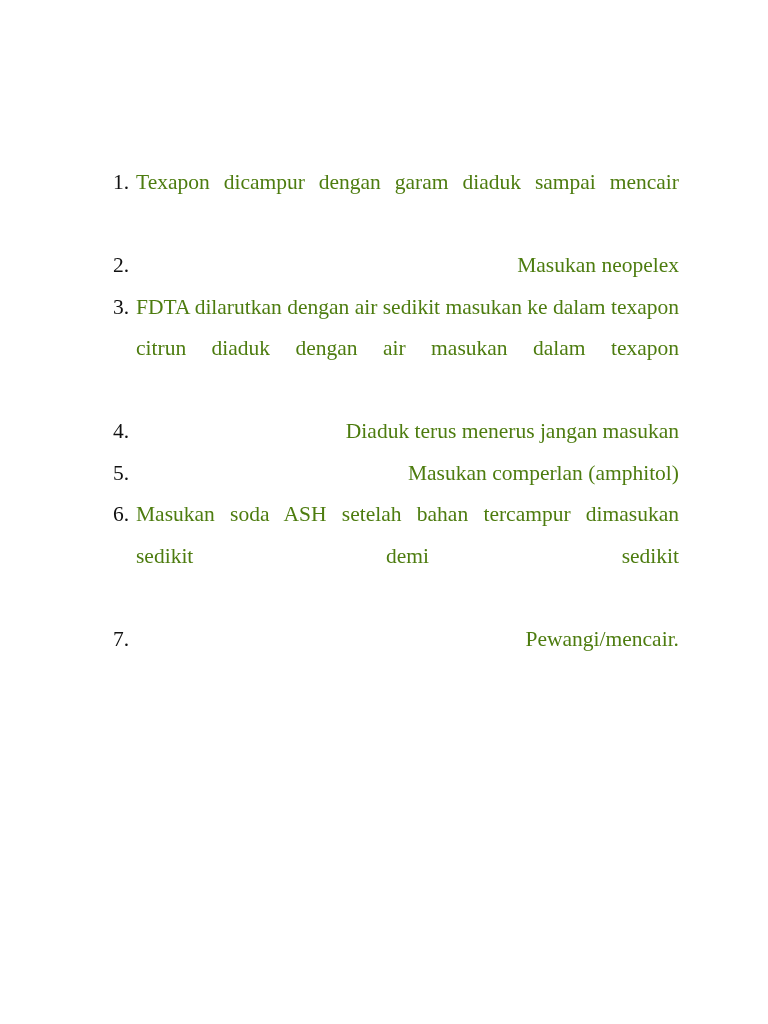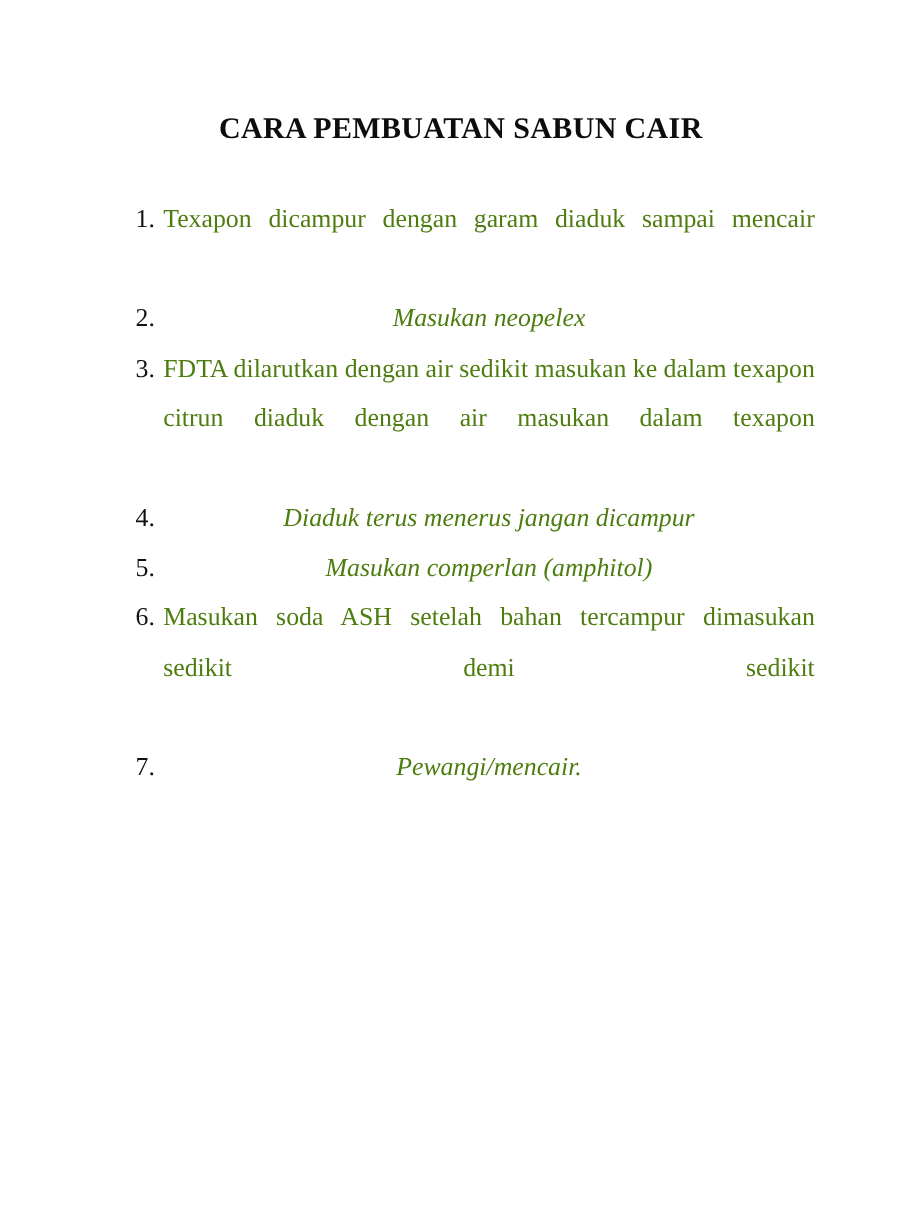--- a/index.html
+++ b/index.html
@@ -80,54 +80,52 @@
 
   
   .step-text::after {
     content: "";
     display: inline-block;
     width: 100%;
   }
 
   
   .step.single .step-text {
-    text-align: center;
-    font-style: italic;
+    text-align: right;
   }
   .step.single .step-text::after {
     display: none;
   }
 </style>
 </head>
 <body>
 
 <div class="page">
 
-  <h1 class="doc-title">CARA PEMBUATAN SABUN CAIR</h1>
 
   <ol class="steps">
 
     <li class="step">
       <span class="step-number">1.</span>
       <span class="step-text">Texapon dicampur dengan garam diaduk sampai mencair</span>
     </li>
 
     <li class="step single">
       <span class="step-number">2.</span>
       <span class="step-text">Masukan neopelex</span>
     </li>
 
     <li class="step">
       <span class="step-number">3.</span>
       <span class="step-text">FDTA dilarutkan dengan air sedikit masukan ke dalam texapon citrun diaduk dengan air masukan dalam texapon</span>
     </li>
 
     <li class="step single">
       <span class="step-number">4.</span>
-      <span class="step-text">Diaduk terus menerus jangan dicampur</span>
+      <span class="step-text">Diaduk terus menerus jangan masukan</span>
     </li>
 
     <li class="step single">
       <span class="step-number">5.</span>
       <span class="step-text">Masukan comperlan (amphitol)</span>
     </li>
 
     <li class="step">
       <span class="step-number">6.</span>
       <span class="step-text">Masukan soda ASH setelah bahan tercampur dimasukan sedikit demi sedikit</span>

